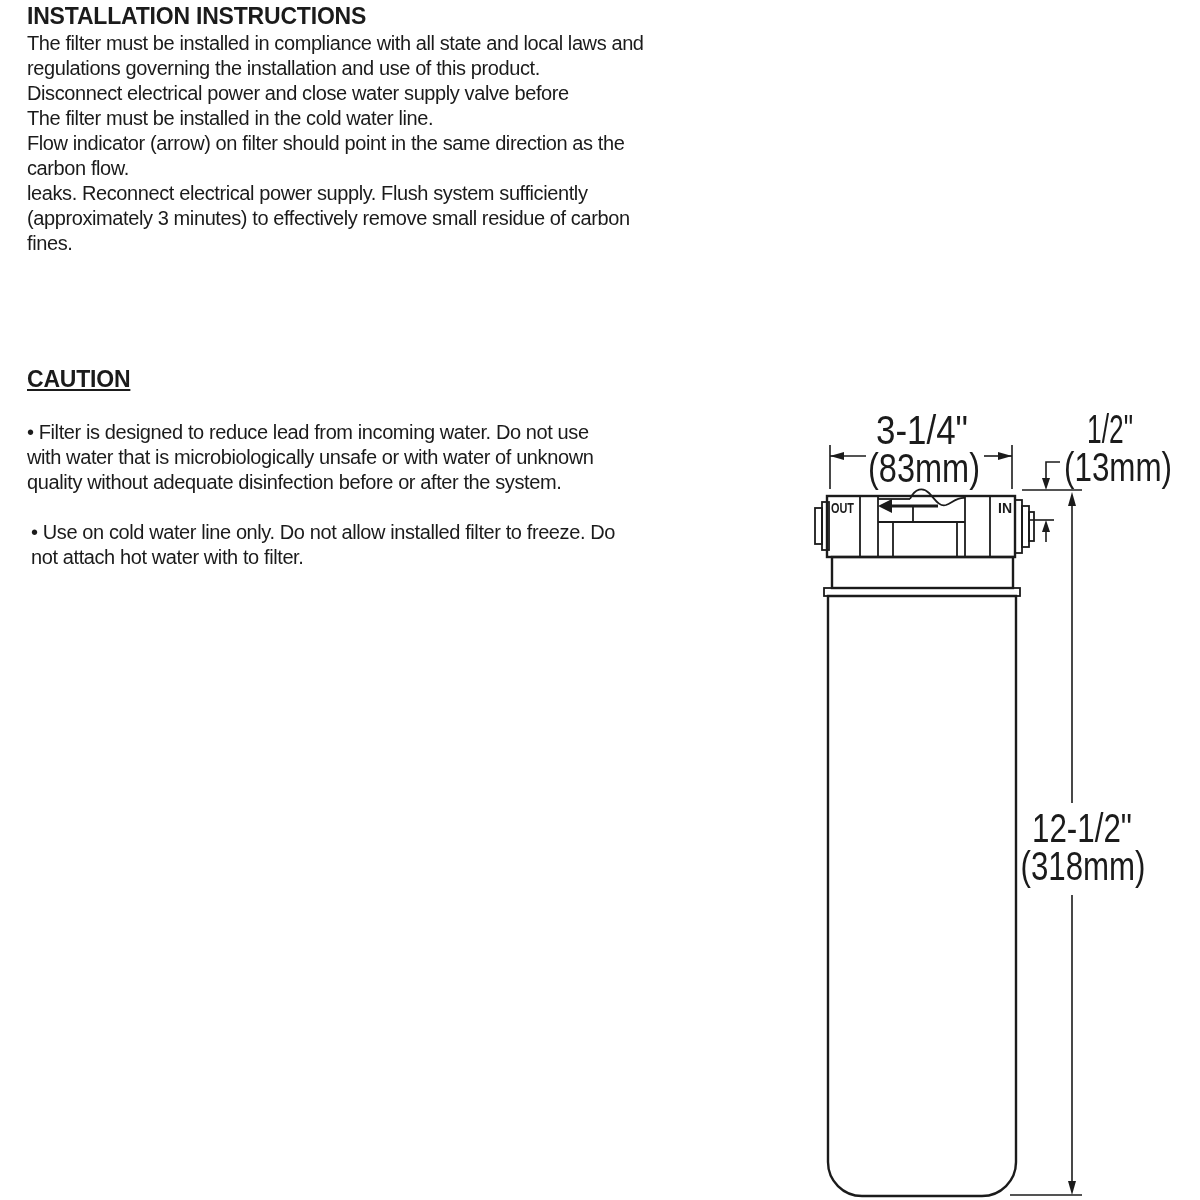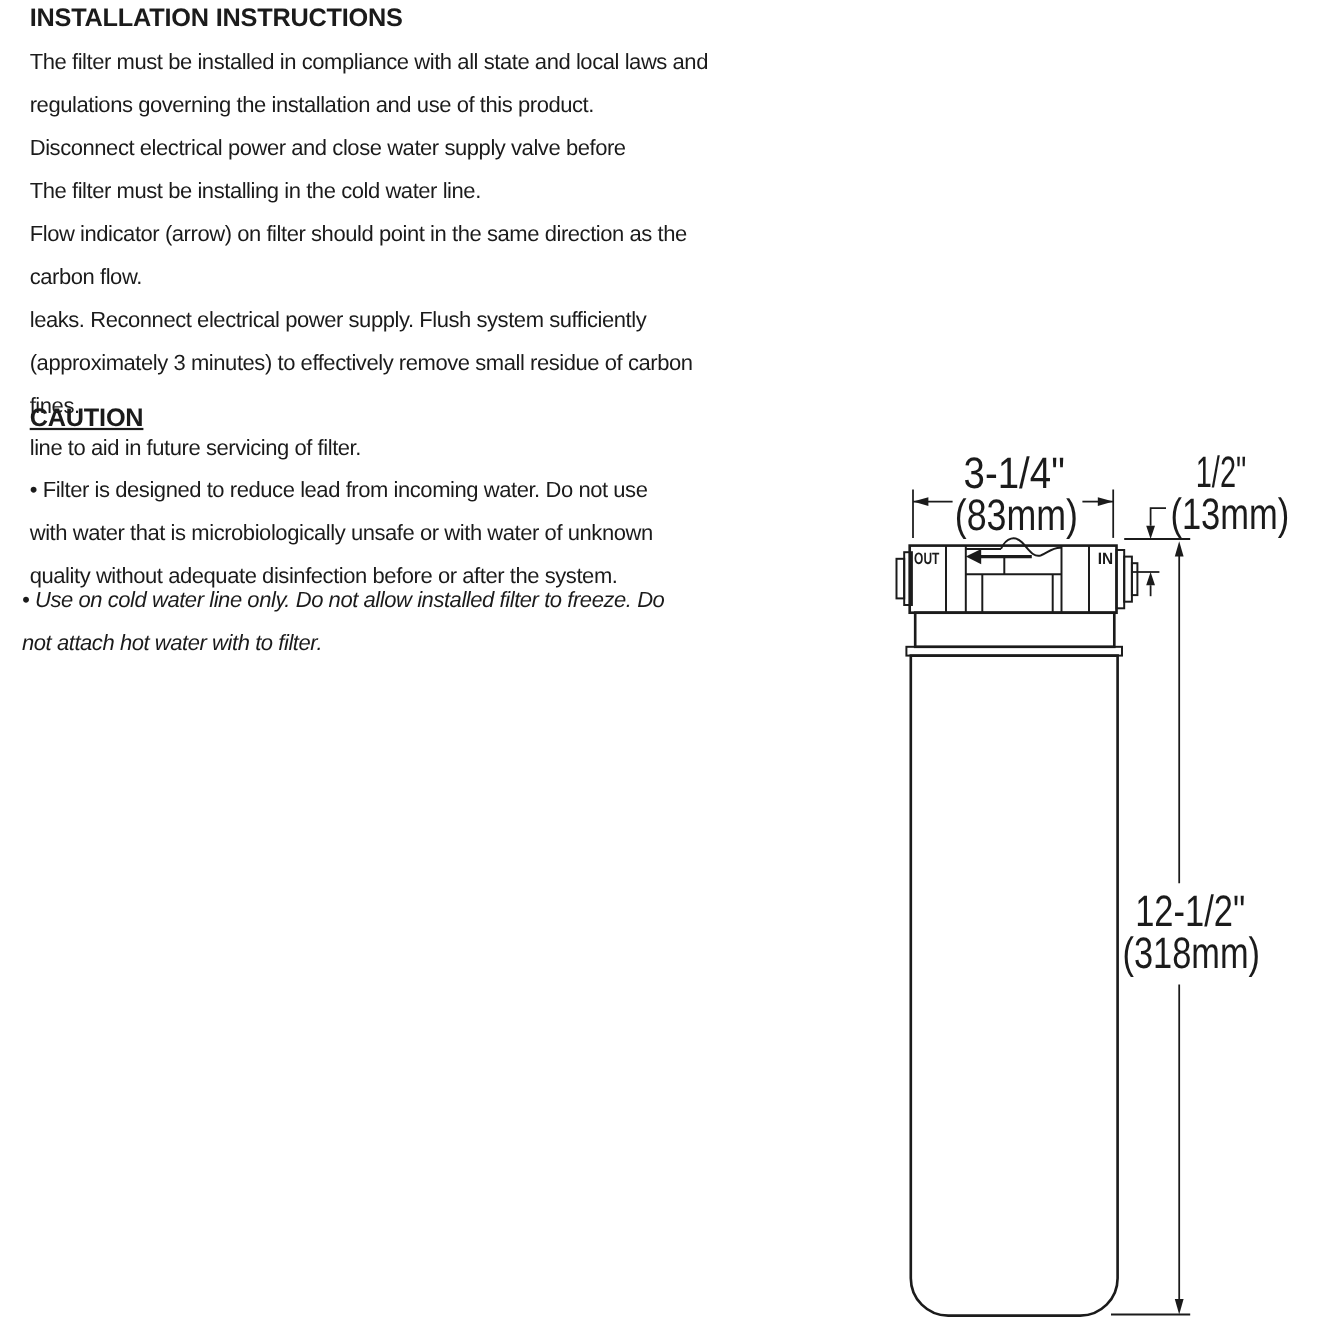--- a/index.html
+++ b/index.html
@@ -8,52 +8,51 @@
     background:#ffffff;
     font-family:"Liberation Sans", sans-serif;
     color:#1b1b1b;
   }
   .abs{position:absolute;}
   h1.doc-heading, h2.doc-heading{
     margin:0;font-size:23px;font-weight:bold;letter-spacing:-0.2px;
     color:#1b1b1b;white-space:nowrap;text-align:center;
   }
   .body-text{font-size:20px;line-height:25px;letter-spacing:-0.4px;}
-  .tl{white-space:nowrap;height:25px;margin-top:14px;}
+  .tl{white-space:nowrap;height:25px;}
   #heading-install{left:27px;top:3px;}
   #install-lines{left:27px;top:31px;}
   #heading-caution{left:27px;top:366px;text-decoration:underline;}
   #caution-bullet-1{left:27px;top:420px;}
-  #caution-bullet-2{left:20px;top:520px;font-style:italic;}
+  #caution-bullet-2{left:31px;top:520px;}
   svg#diagram{position:absolute;left:0;top:0;pointer-events:none;}
   .obj{stroke:#1b1b1b;stroke-width:2.4;fill:none;}
   .obj-thin{stroke:#1b1b1b;stroke-width:1.8;fill:none;}
   .dim{stroke:#1b1b1b;stroke-width:1.6;fill:none;}
   .arrowfill{fill:#1b1b1b;stroke:none;}
   .dim-text{font-family:"Liberation Sans", sans-serif;font-size:40px;fill:#1b1b1b;}
   .port-text{font-family:"Liberation Sans", sans-serif;font-size:15px;font-weight:bold;fill:#1b1b1b;}
 </style>
 </head>
 <body>
 
 <div>
 
   <h1 class="abs doc-heading" id="heading-install">INSTALLATION INSTRUCTIONS</h1>
 
   <div class="abs body-text" id="install-lines">
     <div class="tl">The filter must be installed in compliance with all state and local laws and</div>
     <div class="tl">regulations governing the installation and use of this product.</div>
     <div class="tl">Disconnect electrical power and close water supply valve before</div>
-    <div class="tl">The filter must be installing in the cold water line.</div>
+    <div class="tl">The filter must be installed in the cold water line.</div>
     <div class="tl">Flow indicator (arrow) on filter should point in the same direction as the</div>
     <div class="tl">carbon flow.</div>
     <div class="tl">leaks. Reconnect electrical power supply. Flush system sufficiently</div>
     <div class="tl">(approximately 3 minutes) to effectively remove small residue of carbon</div>
     <div class="tl">fines.</div>
-    <div class="tl">line to aid in future servicing of filter.</div>
   </div>
 
   <h2 class="abs doc-heading" id="heading-caution">CAUTION</h2>
 
   <div class="abs body-text" id="caution-bullet-1">
     <div class="tl">• Filter is designed to reduce lead from incoming water. Do not use</div>
     <div class="tl">with water that is microbiologically unsafe or with water of unknown</div>
     <div class="tl">quality without adequate disinfection before or after the system.</div>
   </div>
 

